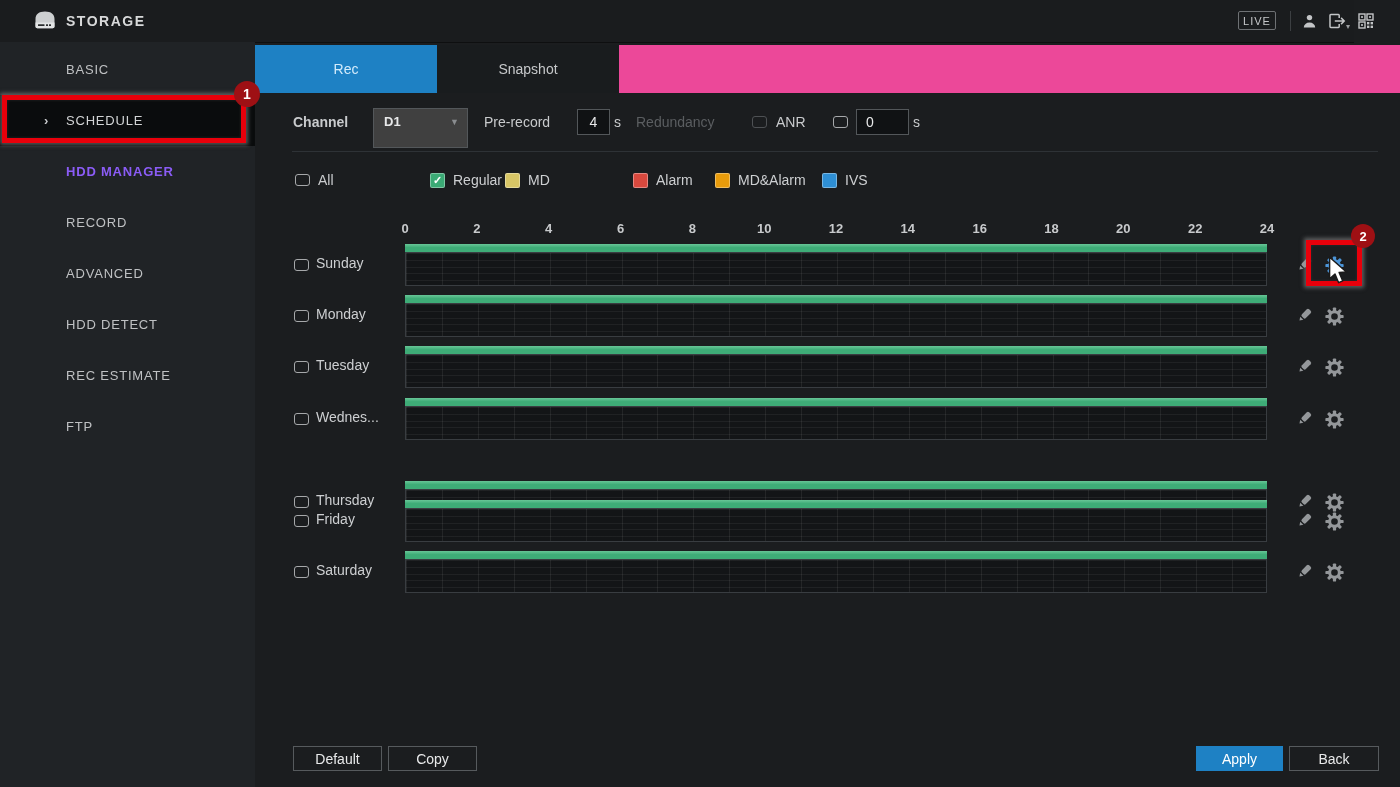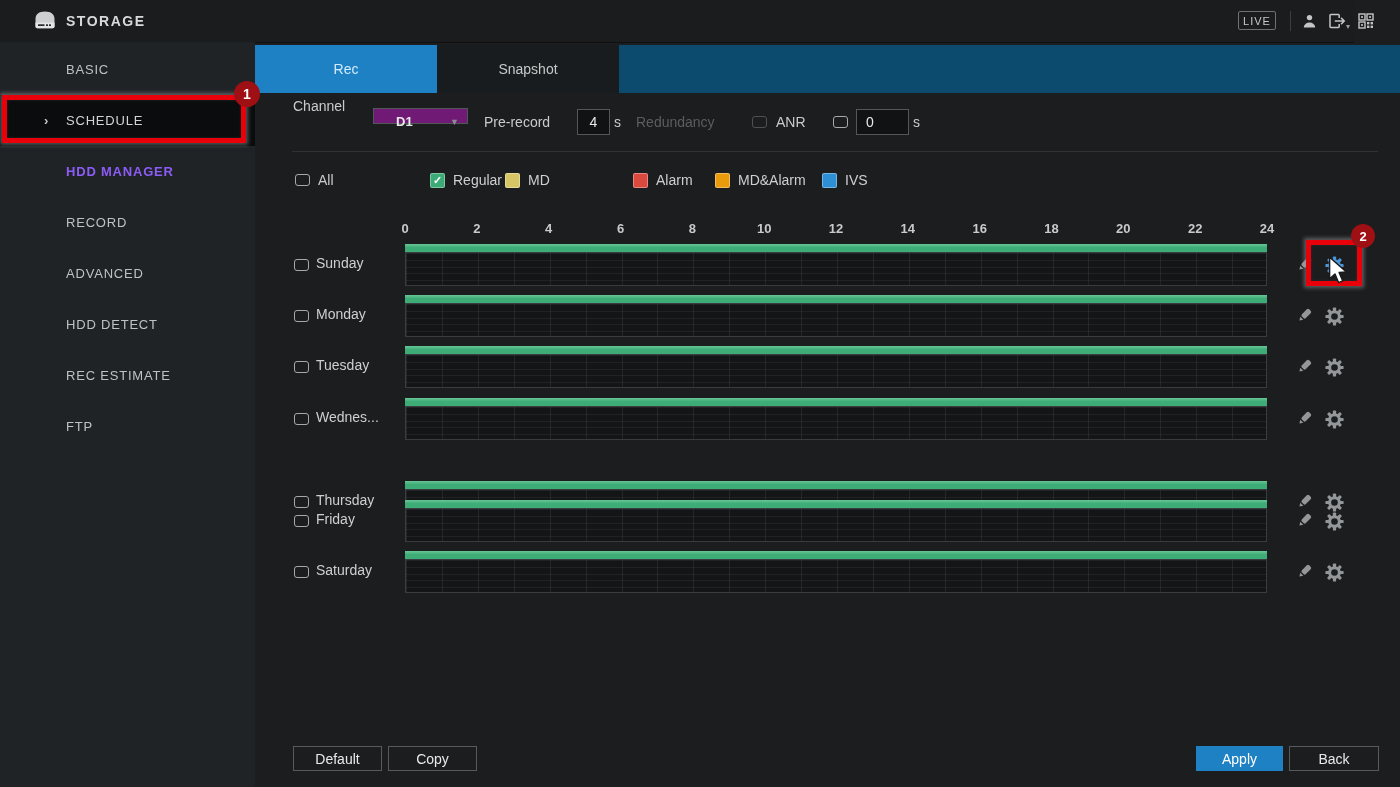--- a/index.html
+++ b/index.html
@@ -22,31 +22,31 @@
   
   .sidebar{left:0;top:42px;width:255px;height:745px;background:#202326;padding-top:2px;box-sizing:border-box;}
   .side-item{position:relative;height:51px;line-height:51px;padding-left:66px;font-size:13px;
              letter-spacing:.8px;color:#BFC1C3;cursor:pointer;}
   .side-item.bold{color:#8b5cf6;font-weight:bold;}
   .side-item.selected{background:#0A0C0D;color:#D2D4D5;}
   .side-item .chev{position:absolute;left:44px;top:0;font-size:13px;font-weight:bold;display:none;color:#C9CBCD;}
   .side-item.selected .chev{display:inline;}
 
   
-  .tabstrip{left:255px;top:45px;width:1145px;height:48px;background:#0c4a6e;}
+  .tabstrip{left:255px;top:45px;width:1145px;height:48px;background:#ec4899;}
   .tab{position:absolute;top:0;height:48px;width:182px;line-height:48px;text-align:center;
        font-size:14px;border:none;padding:0;cursor:pointer;}
   .tab.active{background:#1E81C4;color:#D3EBFB;}
   .tab.inactive{background:#191C1E;color:#C6C8CA;}
 
   
   .lbl{font-size:14px;color:#C9CBCD;line-height:28px;height:28px;}
   .lbl-dim{color:#5B5E61;}
-  .select{left:373px;top:108px;width:95px;height:16px;background:#701a75;border:1px solid #53575A;
-          box-sizing:border-box;color:#E8E9EA;font-size:13px;font-weight:bold;line-height:26px;padding-left:22px;}
+  .select{left:373px;top:108px;width:95px;height:40px;background:#404040;border:1px solid #53575A;
+          box-sizing:border-box;color:#E8E9EA;font-size:13px;font-weight:bold;line-height:26px;padding-left:10px;}
   .select .caret{position:absolute;right:8px;top:0;font-size:9px;color:#8A8D90;line-height:26px;}
   .tinput{background:#101214;border:1px solid #53575A;box-sizing:border-box;color:#E8E9EA;
           font-size:14px;font-family:"Liberation Sans",sans-serif;}
   .checkbox{width:15px;height:12px;border:1px solid #A6A8AA;border-radius:3px;box-sizing:border-box;display:inline-block;background:transparent;}
   .checkbox.dim{border-color:#4E5154;}
   .hdivider{left:292px;top:151px;width:1086px;height:1px;background:#2E3236;}
 
   
   .legend-item{position:absolute;top:171px;height:18px;display:flex;align-items:center;gap:8px;}
   .swatch{width:15px;height:15px;border-radius:2px;border:1px solid rgba(255,255,255,.35);box-sizing:border-box;
@@ -163,21 +163,21 @@
     
     <span>FTP</span>
   </div>
     </div>
 
   <div class="abs tabstrip">
       <button class="tab active" style="left: 0px;">Rec</button>
       <button class="tab inactive" style="left: 182px;">Snapshot</button>
     </div>
 
-  <span class="abs lbl" style="left:293px;top:92px;">Channel</span>
+  <span class="abs lbl" style="left:293px;top:108px;font-weight:bold;">Channel</span>
   <div class="abs select">
     <span>D1</span>
     <span class="caret">▼</span>
   </div>
   <span class="abs lbl" style="left:484px;top:108px;">Pre-record</span>
   <input class="abs tinput" style="left: 577px; top: 109px; width: 33px; height: 26px; text-align: center;" value="4">
   <span class="abs lbl" style="left:614px;top:108px;">s</span>
   <span class="abs lbl lbl-dim" style="left:636px;top:108px;">Redundancy</span>
   <span class="abs checkbox dim" style="left:752px;top:116px;"></span>
   <span class="abs lbl" style="left:776px;top:108px;">ANR</span>

